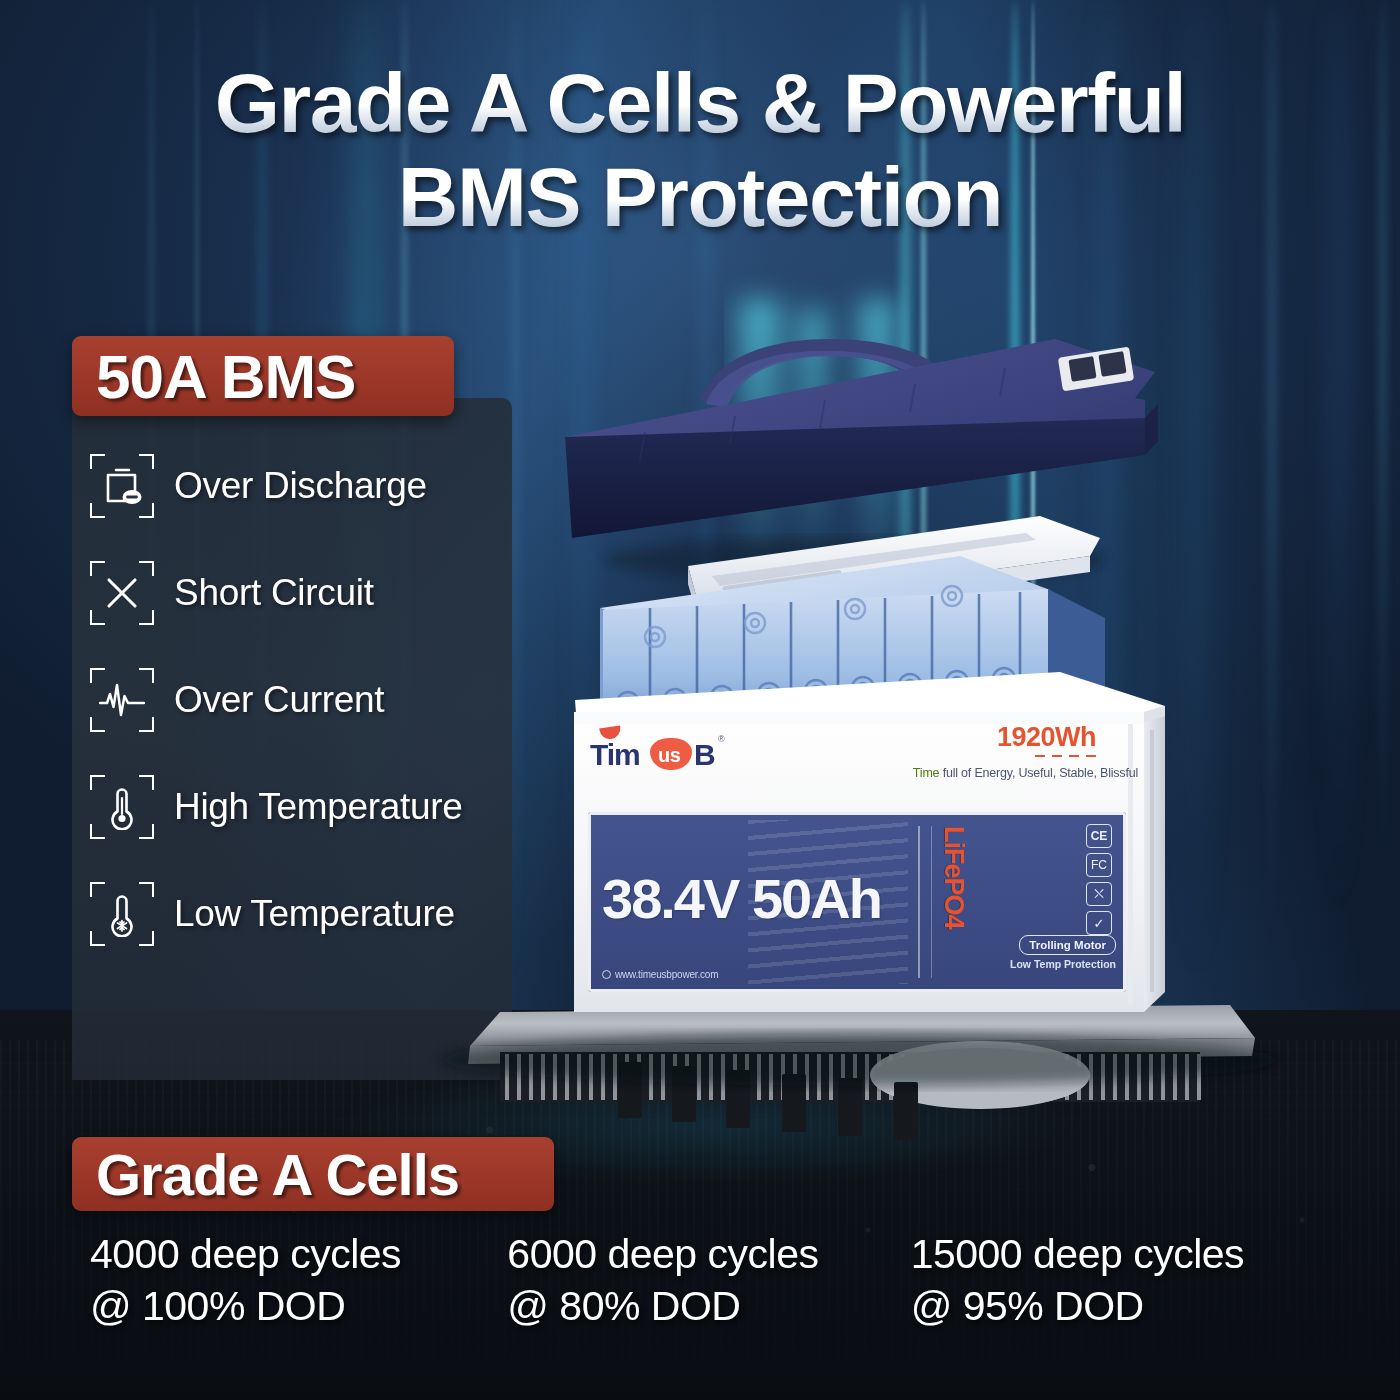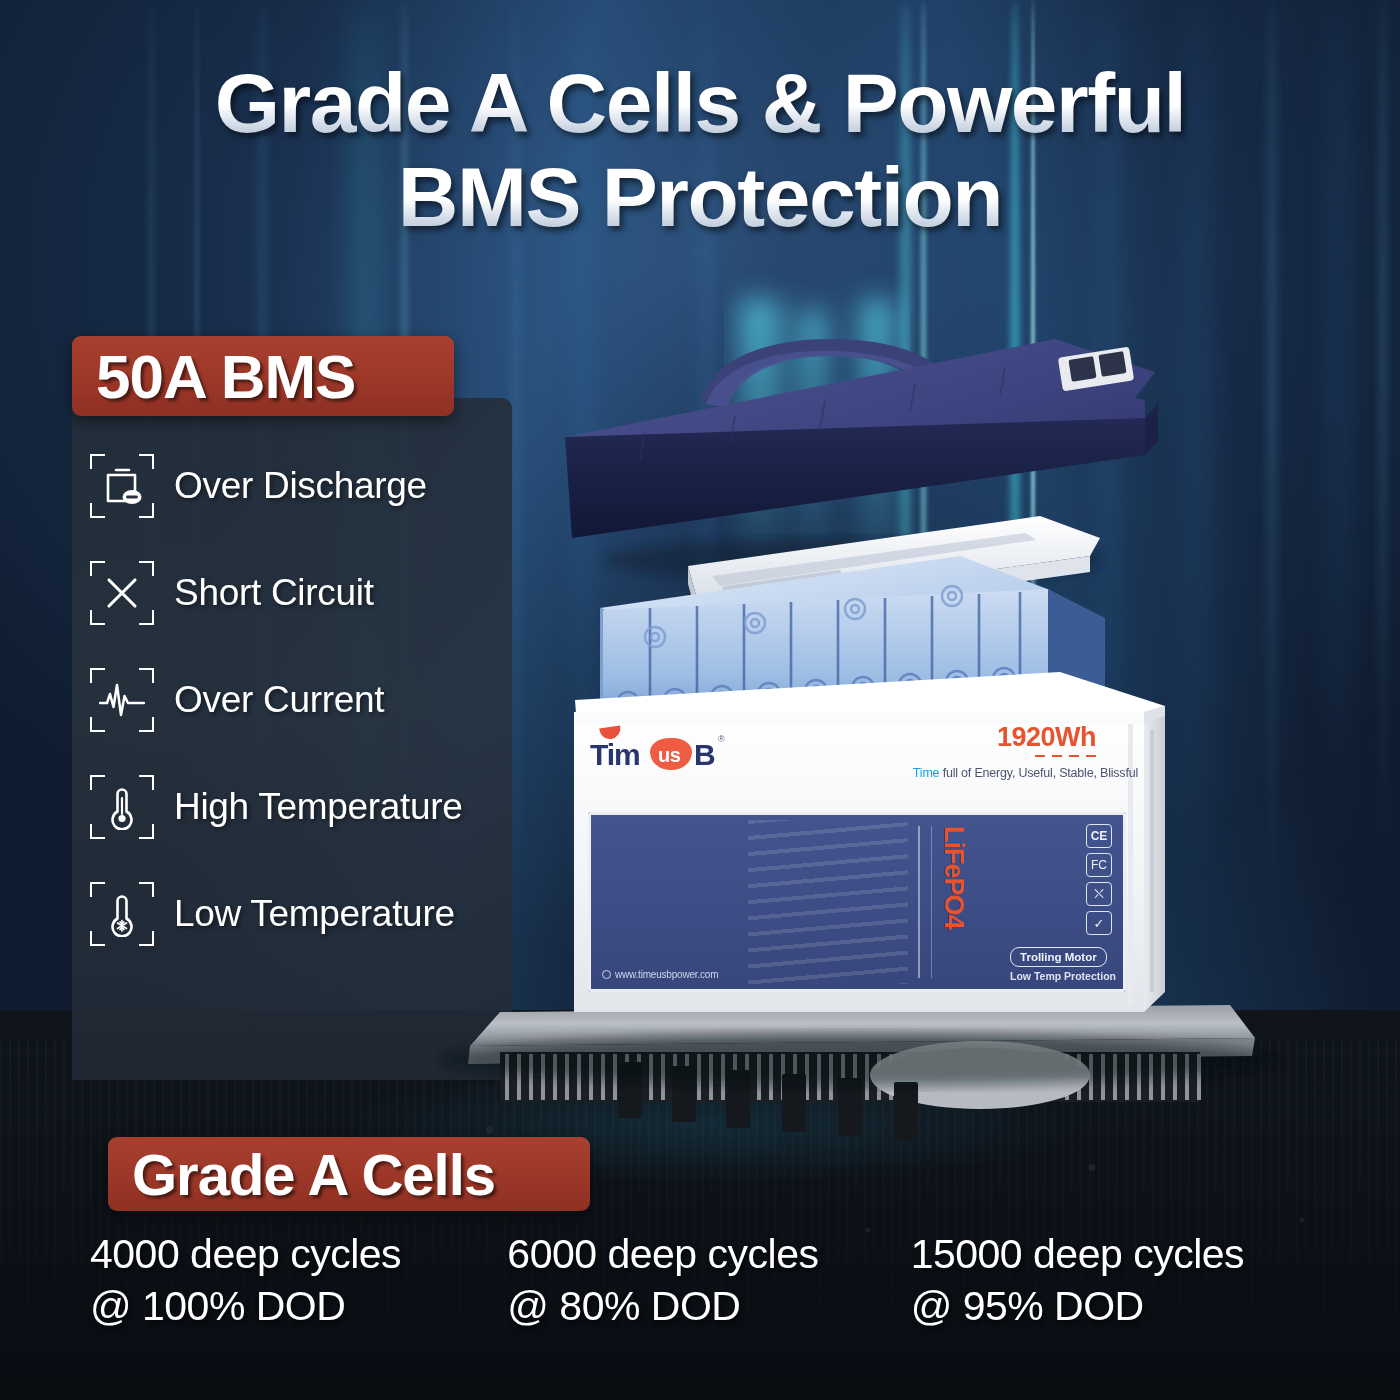--- a/index.html
+++ b/index.html
@@ -87,21 +87,21 @@
     border-radius:9px;
     box-shadow:0 5px 14px rgba(0,0,0,.45);
     display:flex; align-items:center;
   }
   .badge-text{
     color:#fff; font-weight:bold; letter-spacing:-1px;
     text-shadow:3px 3px 3px rgba(0,0,0,.5);
   }
   #badge-bms{ left:72px; top:336px; width:382px; height:80px; padding-left:24px; }
   #badge-bms .badge-text{ font-size:62px; }
-  #badge-grade{ left:72px; top:1137px; width:482px; height:74px; padding-left:24px;margin-left:36px; }
+  #badge-grade{ left:72px; top:1137px; width:482px; height:74px; padding-left:24px; }
   #badge-grade .badge-text{ font-size:58px; }
 
   
   .features{ position:absolute; left:72px; top:432px; width:470px; z-index:26; }
   .feature{
     display:flex; align-items:center; height:107px; padding-left:18px;
   }
   .feat-icon{
     position:relative; width:64px; height:64px; flex:0 0 64px; margin-right:20px;
   }
@@ -363,34 +363,36 @@
     <div style="position:absolute; right:6px; top:12px; text-align:right;">
       <div style="font-size:27px; font-weight:bold; color:#e8532f; letter-spacing:-.5px; line-height:1;
                   margin-right:42px;">1920Wh</div>
       <div style="margin:4px 42px 0 0; height:3px; display:flex; gap:7px; justify-content:flex-end;">
         <span style="width:10px;height:2px;background:#e8532f;display:block;"></span>
         <span style="width:10px;height:2px;background:#e8532f;display:block;"></span>
         <span style="width:10px;height:2px;background:#e8532f;display:block;"></span>
         <span style="width:10px;height:2px;background:#e8532f;display:block;"></span>
       </div>
       <div style="margin-top:8px; font-size:12.5px; color:#4a5570; letter-spacing:-.2px; white-space:nowrap;">
-        <span style="color:#0ea5e9;">Time</span>
+        <span style="color:#4d7c0f;">Time</span>
         <span>full of Energy, Useful, Stable, Blissful</span>
       </div>
     </div>
 
     <div style="position:absolute; left:14px; top:100px; width:538px; height:180px;
                 background:linear-gradient(180deg,#44548f,#37467c); border-radius:3px;
                 box-shadow:inset 0 0 0 3px rgba(255,255,255,.9); overflow:hidden;">
 
       <div style="position:absolute; left:160px; top:8px; width:160px; height:164px; opacity:.25;
                   background:repeating-linear-gradient(175deg, rgba(255,255,255,.5) 0 4px, rgba(255,255,255,0) 4px 16px);"></div>
       <div style="position:absolute; left:330px; top:14px; width:14px; height:152px;
                   border-left:2px solid rgba(255,255,255,.45); border-right:1px solid rgba(255,255,255,.3);"></div>
 
+      <div style="position:absolute; left:14px; top:54px; font-size:56px; font-weight:bold;
+                  color:#f4f6fa; letter-spacing:-2px; text-shadow:1px 1px 2px rgba(0,0,0,.25);">38.4V 50Ah</div>
 
       <div style="position:absolute; left:14px; bottom:12px; display:flex; align-items:center; gap:4px;">
         <span style="width:9px;height:9px;border:1.4px solid #cdd6e8;border-radius:50%;display:inline-block;"></span>
         <span style="font-size:10px; color:#ccd5e8; letter-spacing:-.2px;">www.timeusbpower.com</span>
       </div>
 
       <div style="position:absolute; left:350px; top:14px; font-size:27px; font-weight:bold; color:#e8532f;
                   writing-mode:vertical-rl; text-orientation:mixed; letter-spacing:-1px;
                   text-shadow:0 1px 1px rgba(0,0,0,.3);">LiFePO4</div>
 
@@ -398,21 +400,21 @@
         <div style="width:26px;height:24px;border:1.6px solid #dde4f2;border-radius:4px;color:#eef2fa;
                     font-size:12px;font-weight:bold;display:flex;align-items:center;justify-content:center;">CE</div>
         <div style="width:26px;height:24px;border:1.6px solid #dde4f2;border-radius:4px;color:#eef2fa;
                     font-size:12px;font-weight:normal;display:flex;align-items:center;justify-content:center;">FC</div>
         <div style="width:26px;height:24px;border:1.6px solid #dde4f2;border-radius:4px;color:#eef2fa;
                     font-size:13px;display:flex;align-items:center;justify-content:center;">⛌</div>
         <div style="width:26px;height:24px;border:1.6px solid #dde4f2;border-radius:4px;color:#eef2fa;
                     font-size:13px;display:flex;align-items:center;justify-content:center;">✓</div>
       </div>
 
-      <div style="position:absolute; right:10px; bottom:10px; text-align:left;">
+      <div style="position:absolute; right:10px; bottom:22px; text-align:right;">
         <div style="display:inline-block; padding:3px 9px; border:1.4px solid #e2e8f4; border-radius:9px;
                     font-size:11.5px; font-weight:bold; color:#eef2fa; white-space:nowrap;">Trolling Motor</div>
         <div style="margin-top:3px; font-size:10.5px; font-weight:bold; color:#dbe3f2; white-space:nowrap;">Low Temp Protection</div>
       </div>
     </div>
   </div>
 
   <svg style="position:absolute; left:0; top:0; width:1400px; height:1400px; z-index:19; pointer-events:none;" viewBox="0 0 1400 1400">
     <path d="M500 1012 L1230 1005 L1255 1038 L470 1046 Z" fill="url(#plateG)"></path>
     <path d="M470 1046 L1255 1038 L1252 1056 L468 1064 Z" fill="#7f868e"></path>

